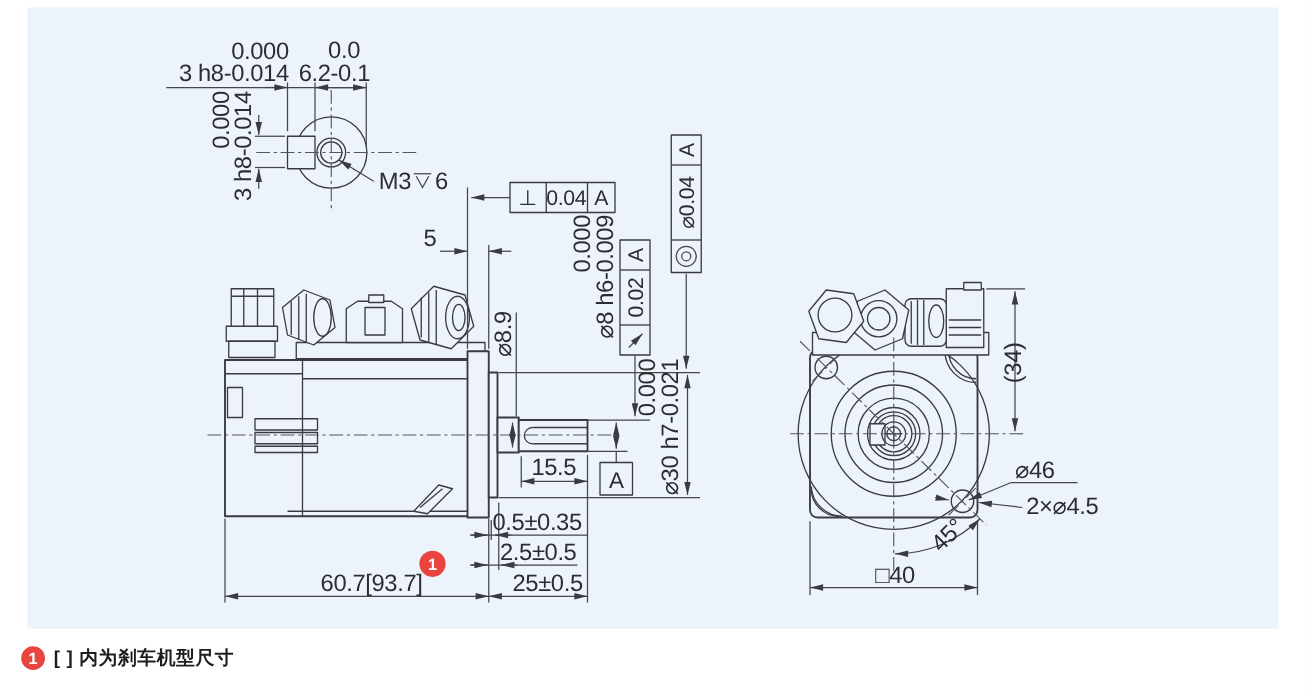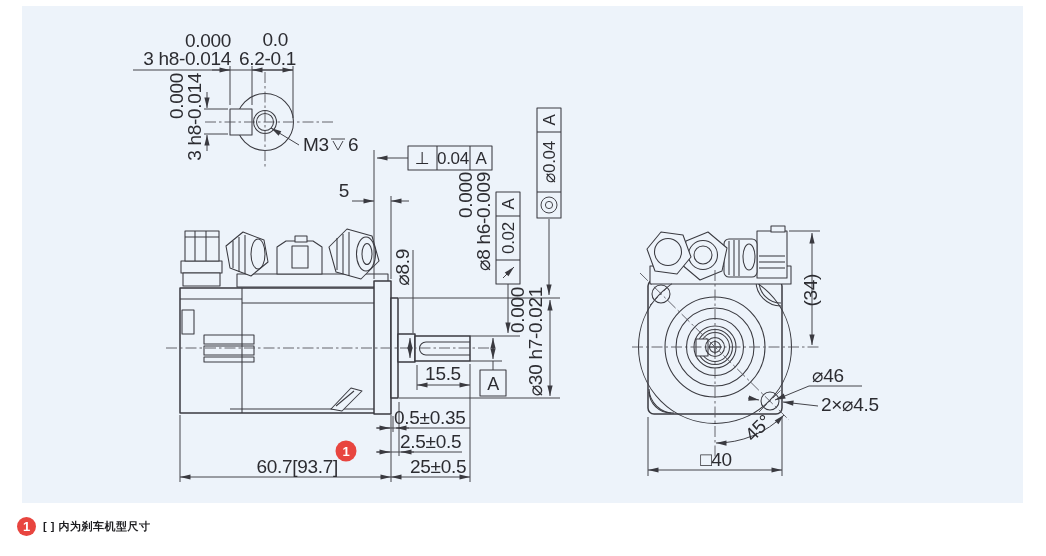--- a/index.html
+++ b/index.html
@@ -11,21 +11,21 @@
   svg text.badge{font-size:13px;font-weight:bold;fill:#ffffff;letter-spacing:0;}
   .outline{stroke:#3a3a40;stroke-width:1.5;fill:none;stroke-linejoin:round;}
   .outlineF{stroke:#3a3a40;stroke-width:1.5;fill:#edf3fa;stroke-linejoin:round;}
   .det{stroke:#3a3a40;stroke-width:1.05;fill:none;stroke-linejoin:round;}
   .detF{stroke:#3a3a40;stroke-width:1.05;fill:#edf3fa;stroke-linejoin:round;}
   .dim{stroke:#45454b;stroke-width:1;fill:none;}
   .cl{stroke:#55555c;stroke-width:0.9;fill:none;stroke-dasharray:11 3 2.5 3;}
   .note{position:absolute;left:17px;top:517px;display:flex;align-items:center;gap:7px;}
   .note .b{width:19px;height:19px;border-radius:50%;background:#e8453f;color:#fff;
            font-size:13px;font-weight:bold;display:flex;align-items:center;justify-content:center;}
-  .note .t{font-size:11px;font-weight:600;color:#1d1d20;letter-spacing:0.5px;}
+  .note .t{font-size:15px;font-weight:600;color:#1d1d20;letter-spacing:0.5px;}
 </style>
 </head>
 <body>
 
 <div class="stage">
 <svg width="1046" height="556" viewBox="0 0 1046 556">
   <defs>
     <marker id="ar" markerWidth="12" markerHeight="8" refX="11.5" refY="4" orient="auto-start-reverse" markerUnits="userSpaceOnUse">
       <path d="M11.5,4 L1,1.4 L1,6.6 Z" fill="#3a3a40"></path>
     </marker>

